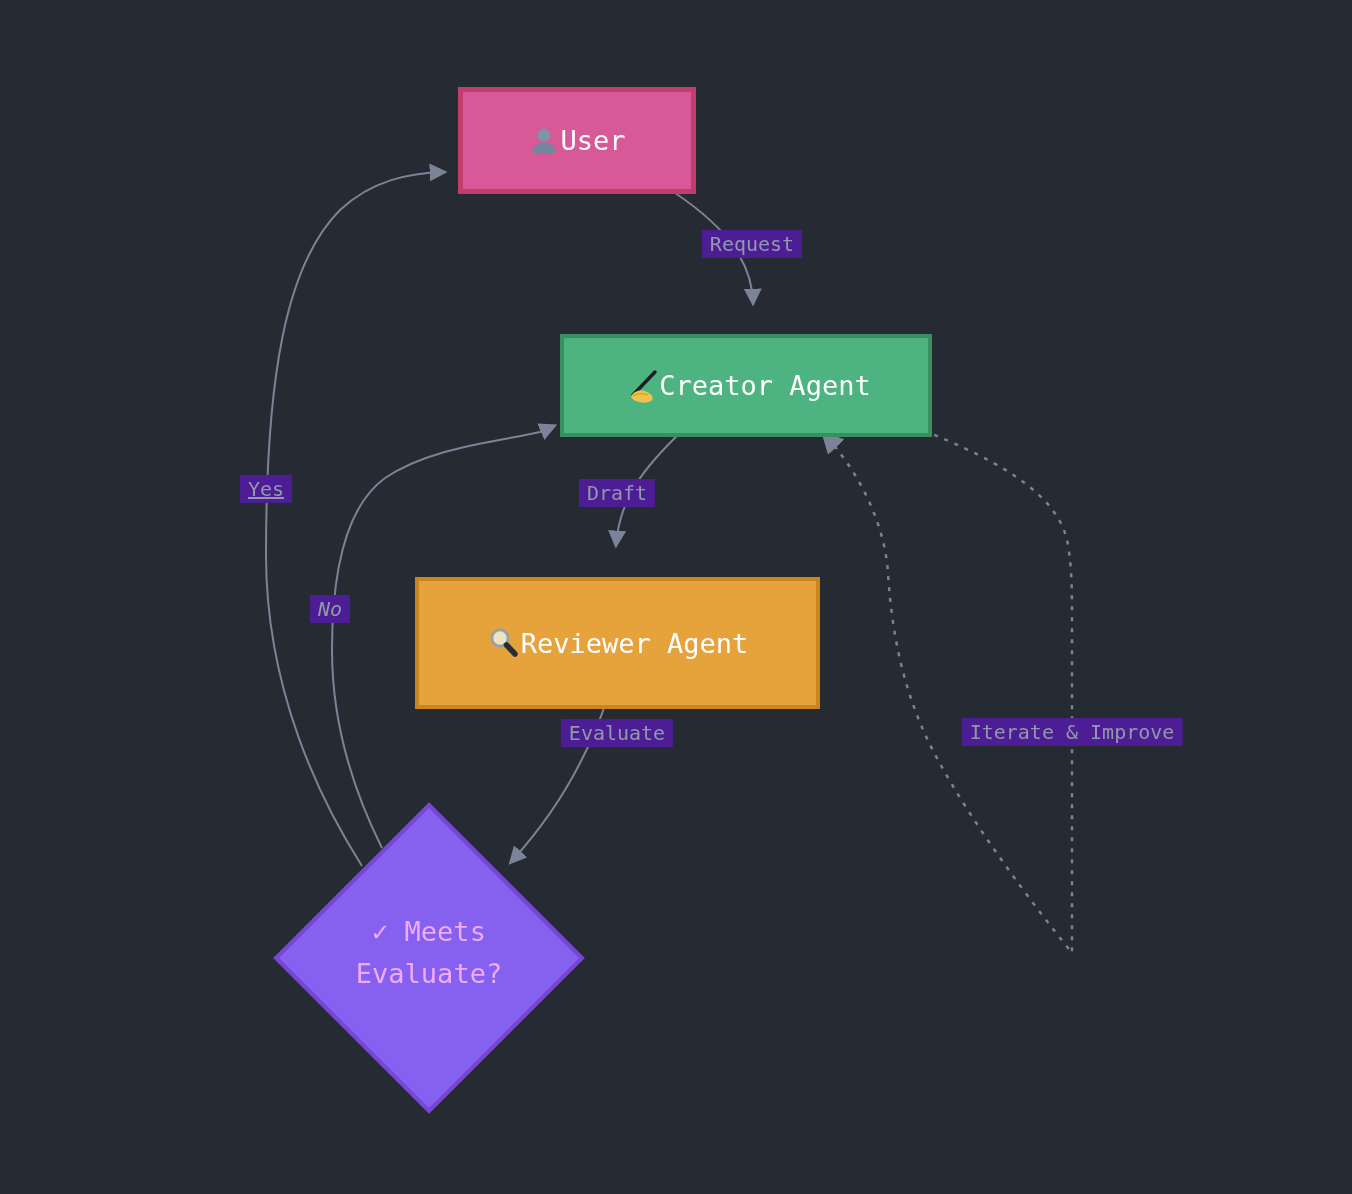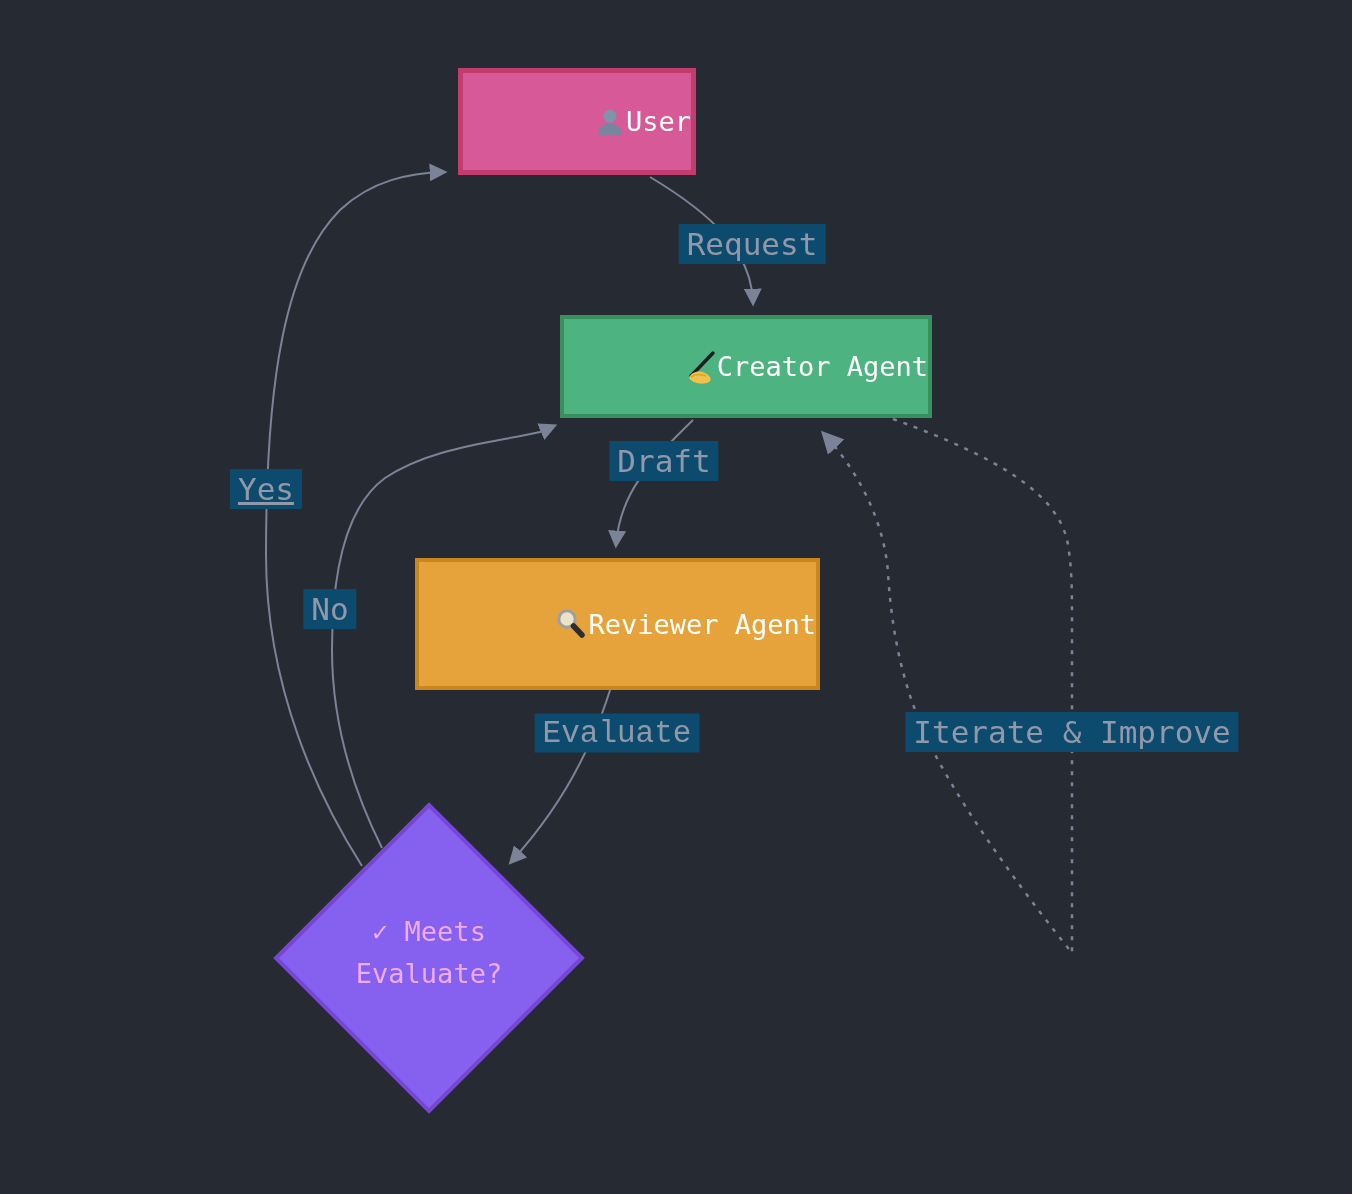--- a/index.html
+++ b/index.html
@@ -7,46 +7,46 @@
     position:relative;
     width:1352px;height:1194px;
     background:#262a32;
     font-family:"DejaVu Sans Mono","Liberation Mono",monospace;
     overflow:hidden;
   }
   #edges{position:absolute;left:0;top:0;width:1352px;height:1194px;}
   .edge{fill:none;stroke:#7a8397;stroke-width:2;}
   .edge.dotted{stroke-dasharray:4 7;stroke-width:2.5;}
   .node{
-    position:absolute;display:flex;align-items:center;justify-content:flex-end;
-    box-sizing:border-box;color:#ffffff;font-size:27px;
+    position:absolute;display:flex;align-items:center;justify-content:center;
+    box-sizing:border-box;color:#ffffff;font-size:27px;margin-top:19px;
   }
   .node-user{left:458px;top:68px;width:238px;height:107px;background:#d85997;border:5px solid #c33c6e;}
   .node-creator{left:560px;top:315px;width:372px;height:103px;background:#4db380;border:4px solid #38905f;}
   .node-reviewer{left:415px;top:558px;width:405px;height:132px;background:#e6a33c;border:4px solid #c8861e;}
   .diamond-shape{
     position:absolute;left:319px;top:848px;width:220px;height:220px;
     transform:rotate(45deg);background:#8660ee;border:4px solid #7746d6;box-sizing:border-box;
   }
   .diamond-text{
     position:absolute;left:289px;top:911px;width:280px;text-align:center;
     color:#f0abfc;font-size:27px;line-height:42px;
     font-family:"DejaVu Sans Mono","DejaVu Sans",monospace;
   }
   .edge-label{
     position:absolute;transform:translate(-50%,-50%);
-    background:#0c4a6e;color:#9199a9;font-size:31px;
+    background:#4c1d95;color:#9199a9;font-size:20px;
     padding:2px 8px;white-space:nowrap;
     font-family:"DejaVu Sans Mono","DejaVu Sans",monospace;
   }
   .lbl-request{left:752px;top:244px;}
-  .lbl-draft{left:617px;top:461px;margin-left:47px;}
-  .lbl-evaluate{left:617px;top:733px;font-family:Liberation Mono, monospace;}
+  .lbl-draft{left:617px;top:493px;}
+  .lbl-evaluate{left:617px;top:733px;}
   .lbl-yes{left:266px;top:489px;text-decoration:underline;}
-  .lbl-no{left:330px;top:609px;}
+  .lbl-no{left:330px;top:609px;font-style:italic;}
   .lbl-iterate{left:1072px;top:732px;}
   .icon{display:inline-flex;align-items:center;justify-content:center;}
 </style>
 </head>
 <body>
 
 <div id="canvas">
 
   <svg id="edges" width="1352" height="1194" viewBox="0 0 1352 1194">
     <defs>

